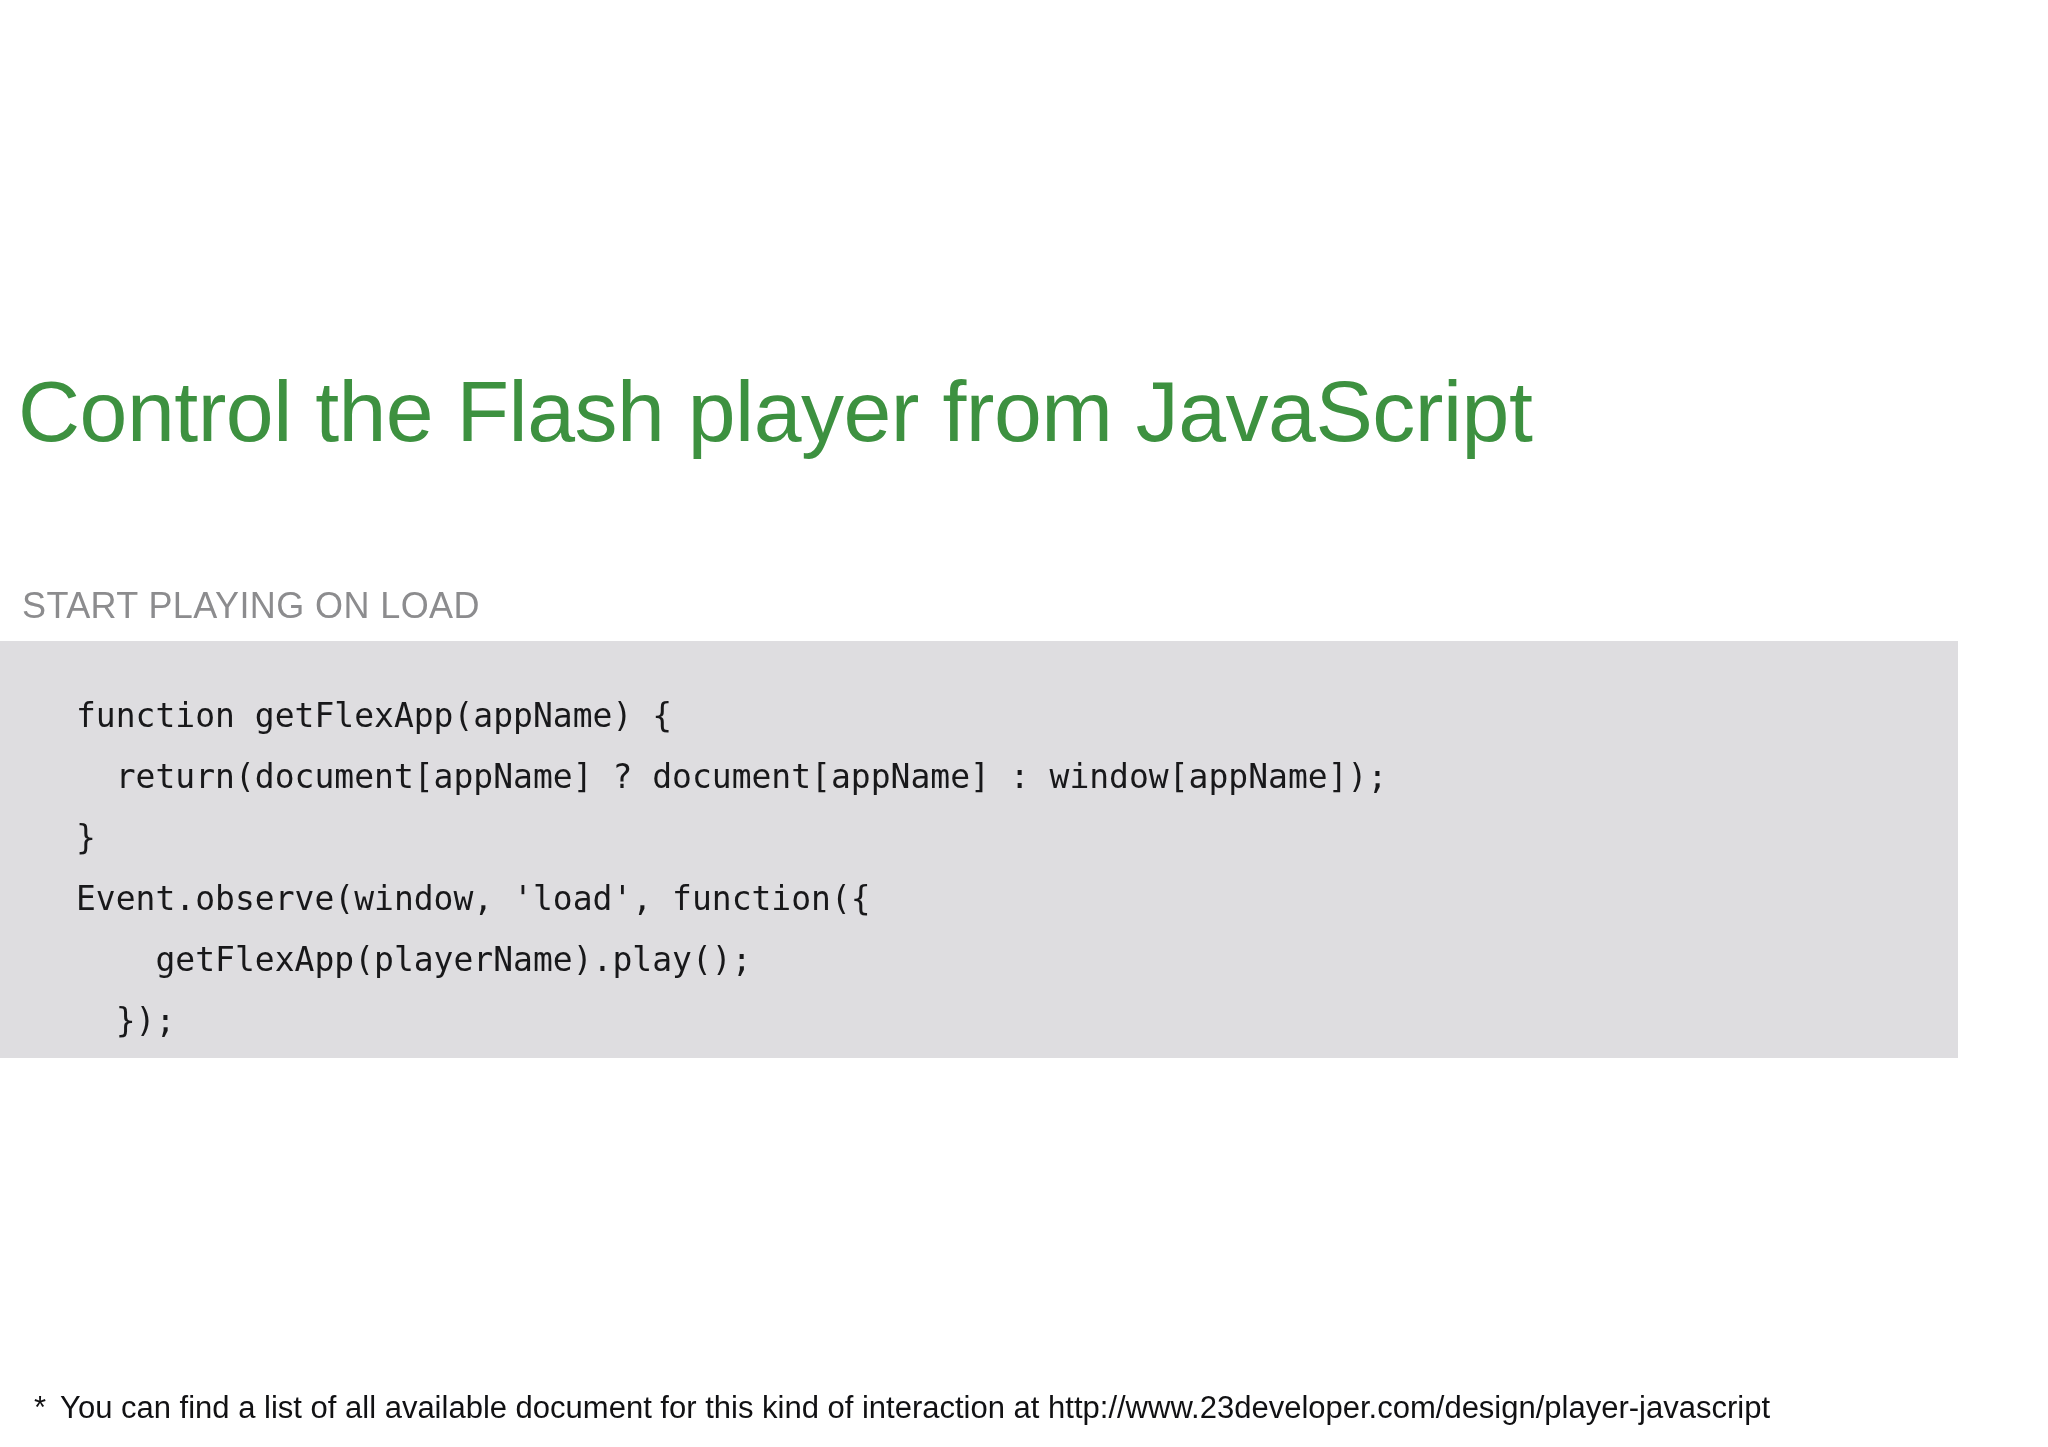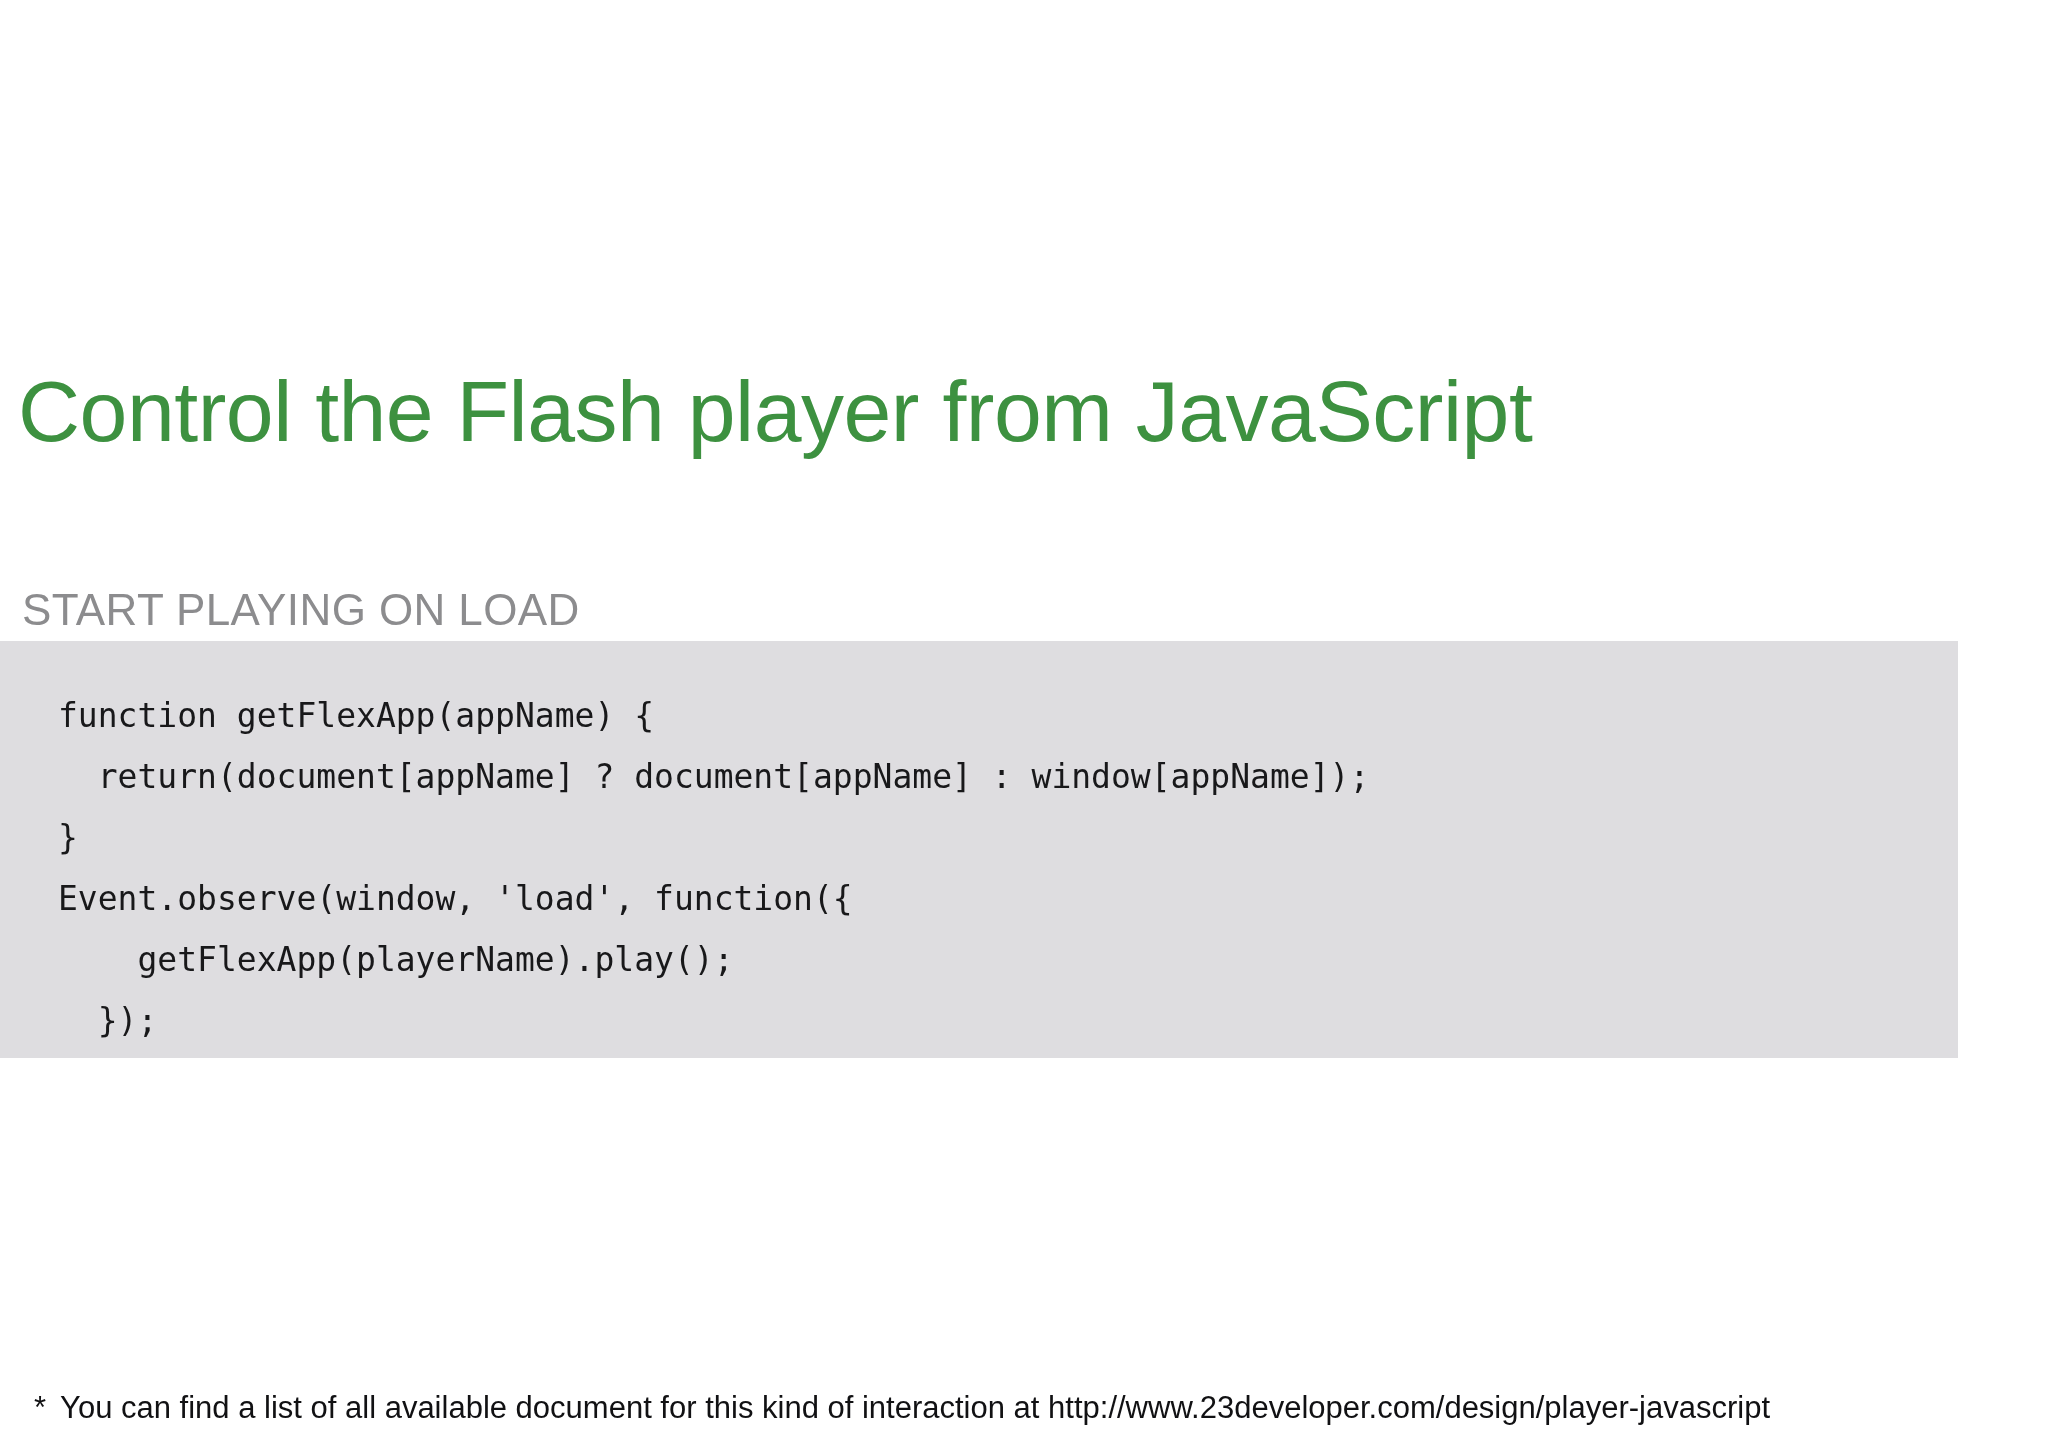--- a/index.html
+++ b/index.html
@@ -36,21 +36,21 @@
     color: #3D9140;
     white-space: nowrap;
   }
 
   
   .section-label {
     position: absolute;
     left: 22px;
     top: 588px;
     font-family: "Liberation Sans", sans-serif;
-    font-size: 44px;
+    font-size: 36px;
     line-height: 1.0;
     font-weight: 400;
     letter-spacing: 0.4px;
     color: #8C8C8E;
     white-space: nowrap;
   }
 
   
   .code-block {
     position: absolute;
@@ -67,21 +67,21 @@
     margin: 0;
     font-family: "DejaVu Sans Mono", monospace;
     font-size: 33px;
     line-height: 61px;
     color: #18181A;
     white-space: pre;
     letter-spacing: 0px;
   }
   .code-line {
     display: block;
-    padding-left: 58px;
+    padding-left: 76px;
     white-space: pre;
     min-height: 61px;
   }
 
   
   .footnote {
     position: absolute;
     left: 34px;
     top: 1388px;
     width: 2006px;

